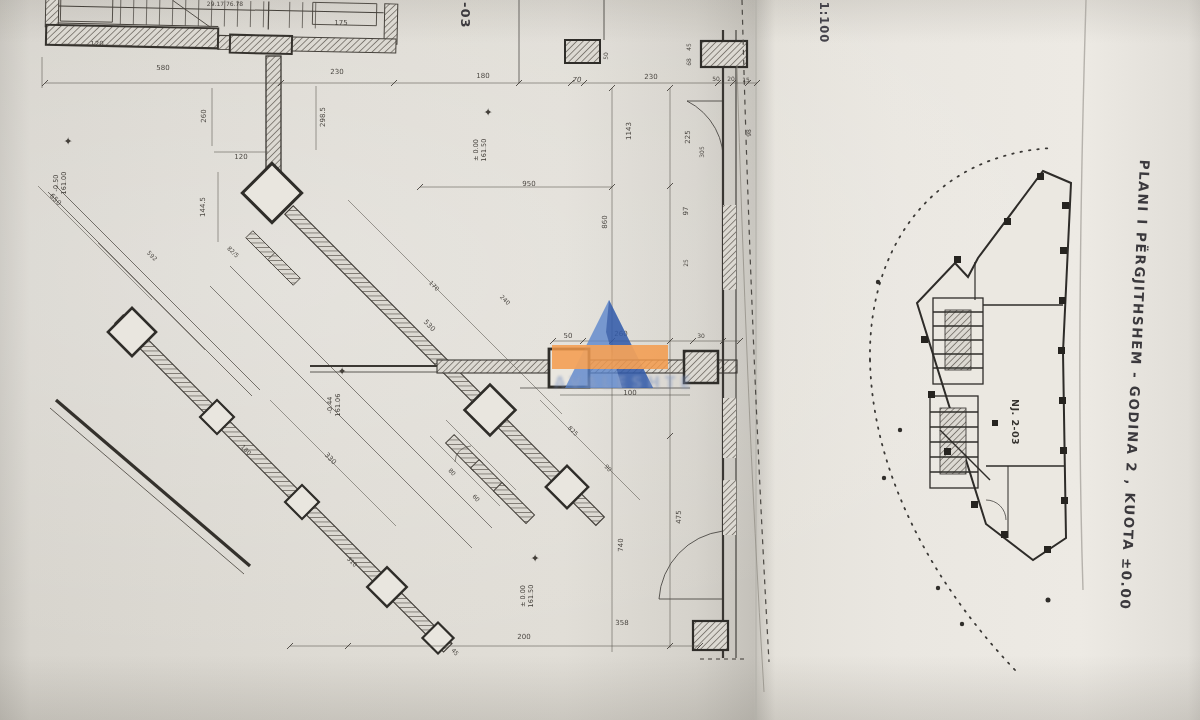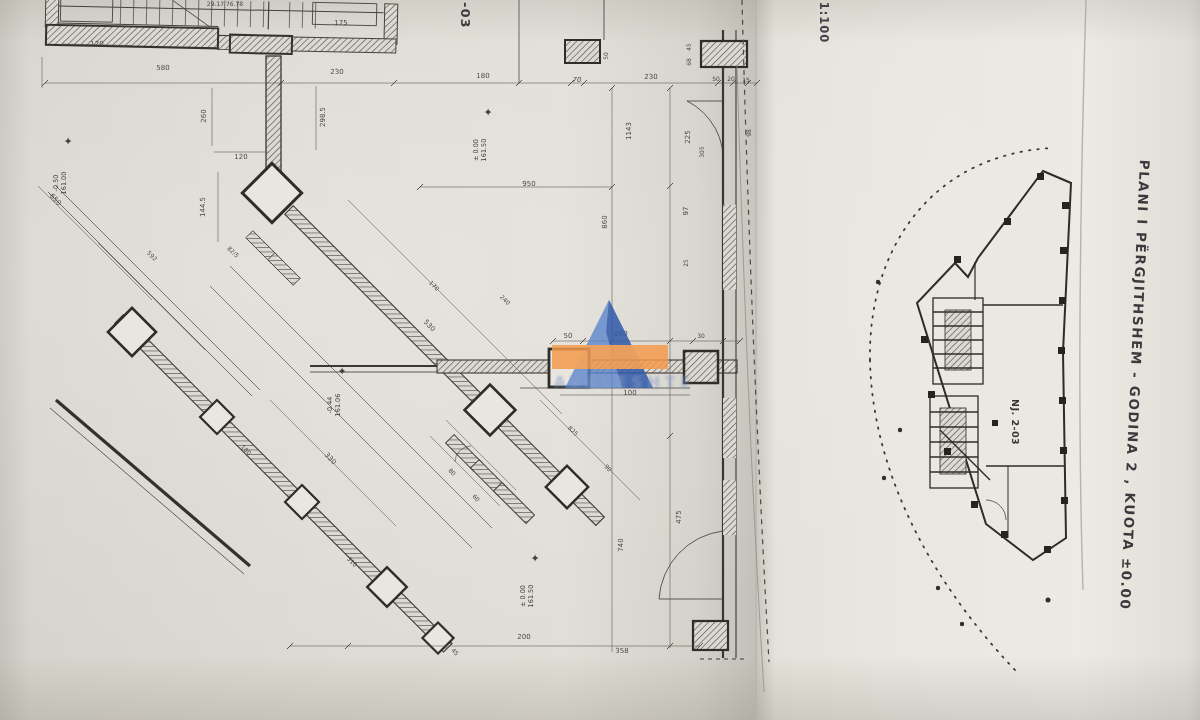--- a/index.html
+++ b/index.html
@@ -328,21 +328,21 @@
     <span class="dim" style="left: 701px; top: 336px; font-size: 6px; transform: translate(-50%, -50%) rotate(0deg);">30</span>
     <span class="dim" style="left: 630px; top: 393px; transform: translate(-50%, -50%) rotate(0deg);">100</span>
     <span class="dim" style="left: 573px; top: 431px; font-size: 6px; transform: translate(-50%, -50%) rotate(45deg);">825</span>
     <span class="dim" style="left: 608px; top: 468px; font-size: 6px; transform: translate(-50%, -50%) rotate(45deg);">90</span>
     <span class="dim" style="left: 452px; top: 472px; font-size: 6px; transform: translate(-50%, -50%) rotate(45deg);">80</span>
     <span class="dim" style="left: 476px; top: 498px; font-size: 6px; transform: translate(-50%, -50%) rotate(45deg);">60</span>
     <span class="dim" style="left: 352px; top: 562px; font-size: 6px; transform: translate(-50%, -50%) rotate(45deg);">310</span>
     <span class="dim" style="left: 621px; top: 545px; transform: translate(-50%, -50%) rotate(-90deg);">740</span>
     <span class="dim" style="left: 679px; top: 517px; transform: translate(-50%, -50%) rotate(-90deg);">475</span>
     <span class="dim" style="left: 524px; top: 637px; transform: translate(-50%, -50%) rotate(0deg);">200</span>
-    <span class="dim" style="left: 622px; top: 651px; transform: translate(-50%, -50%) rotate(0deg);">358</span>
+    <span class="dim" style="left: 622px; top: 623px; transform: translate(-50%, -50%) rotate(0deg);">358</span>
     <span class="dim" style="left: 455px; top: 652px; font-size: 6px; transform: translate(-50%, -50%) rotate(45deg);">45</span>
     <span class="marker-star" style="left: 68px; top: 141px;">✦</span>
     <div class="marker-text" style="left: 60px; top: 183px;">
       <div>-0.50</div>
       <div>161.00</div>
     </div>
     <span class="marker-star" style="left: 488px; top: 112px;">✦</span>
     <div class="marker-text" style="left: 480px; top: 150px;">
       <div>± 0.00</div>
       <div>161.50</div>

